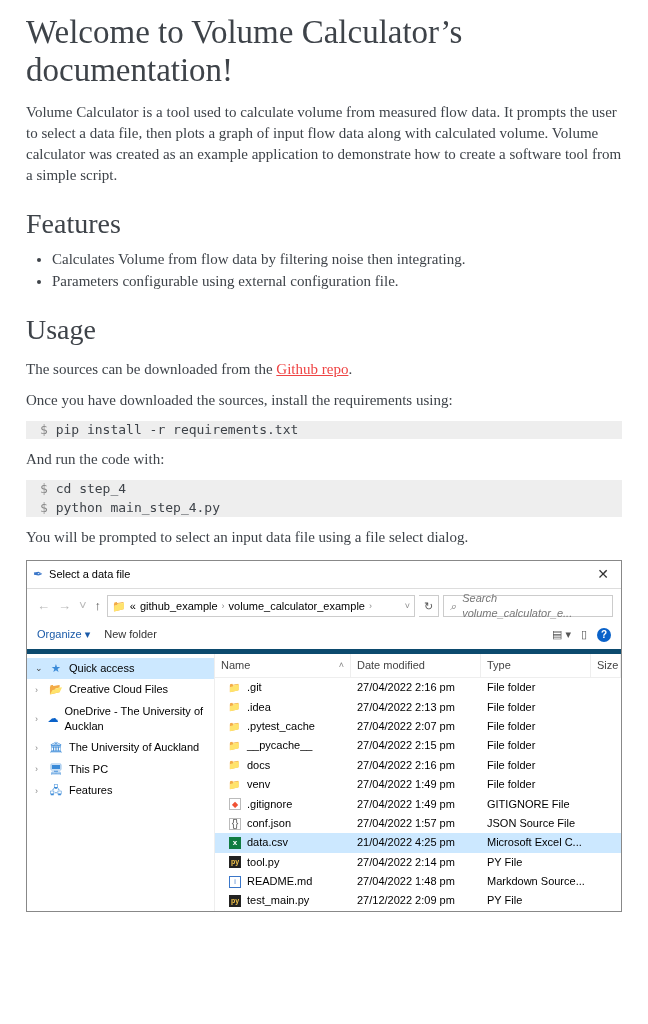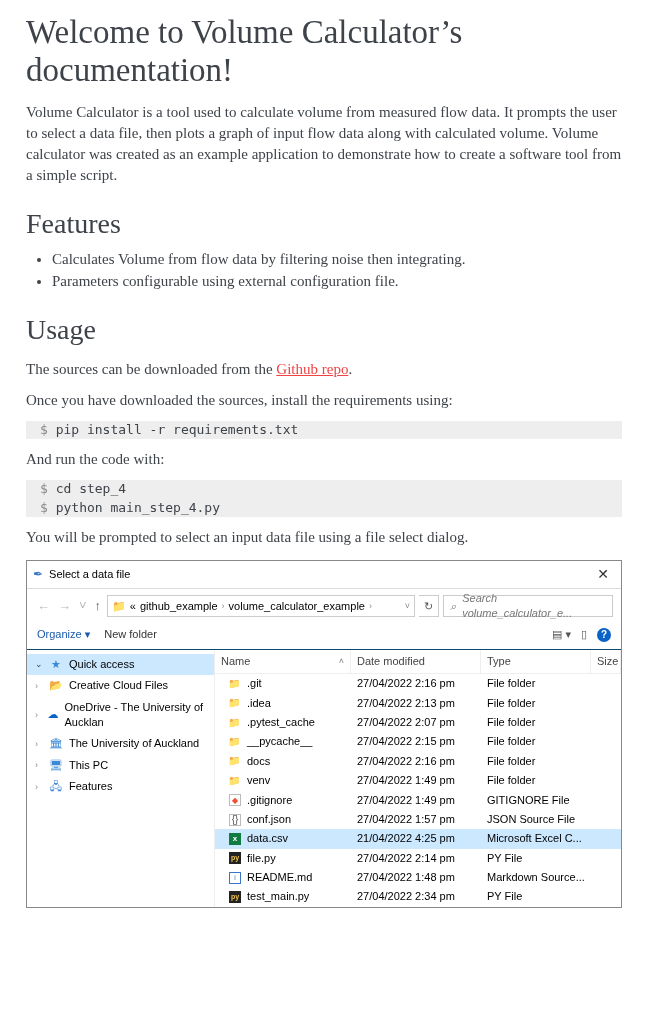--- a/index.html
+++ b/index.html
@@ -74,21 +74,21 @@
   }
   .fd-path .folder { color:#f0c24b; }
   .chev { color:#888; font-size:9px; }
   .fd-search {
     width:170px; border:1px solid #ccc; height:22px;
     display:flex; align-items:center; padding:0 6px; color:#777; gap:6px;
     font-style: italic;
   }
   .fd-tool {
     display:flex; align-items:center; gap:14px;
-    padding:6px 10px 6px 10px; border-bottom:1px solid #0c4a6e;
+    padding:6px 10px 6px 10px; border-bottom:5px solid #0c4a6e;
   }
   .fd-tool .org { color:#1a5aa8; }
   .fd-tool .nf { color:#333; }
   .fd-tool .spacer { flex:1; }
   .fd-tool .view-icons { display:flex; align-items:center; gap:10px; color:#555;}
   .fd-tool .view-icons .help {
     display:inline-flex; width:14px; height:14px; border-radius:50%;
     background:#0a62c9; color:#fff; align-items:center; justify-content:center;
     font-size:10px; font-weight:bold;
   }
@@ -315,41 +315,41 @@
               <span class="file-ico xls">x</span>
               <span>data.csv</span>
             </div>
             <div>21/04/2022 4:25 pm</div>
             <div>Microsoft Excel C...</div>
             <div></div>
           </div>
           <div class="fd-row">
             <div class="name">
               <span class="file-ico py">py</span>
-              <span>file.py</span>
+              <span>tool.py</span>
             </div>
             <div>27/04/2022 2:14 pm</div>
             <div>PY File</div>
             <div></div>
           </div>
           <div class="fd-row">
             <div class="name">
               <span class="file-ico md">i</span>
               <span>README.md</span>
             </div>
             <div>27/04/2022 1:48 pm</div>
             <div>Markdown Source...</div>
             <div></div>
           </div>
           <div class="fd-row">
             <div class="name">
               <span class="file-ico py">py</span>
               <span>test_main.py</span>
             </div>
-            <div>27/04/2022 2:34 pm</div>
+            <div>27/12/2022 2:09 pm</div>
             <div>PY File</div>
             <div></div>
           </div>
         </div>
     </div>
   </div>
 
 </div>
 
 </body></html>

